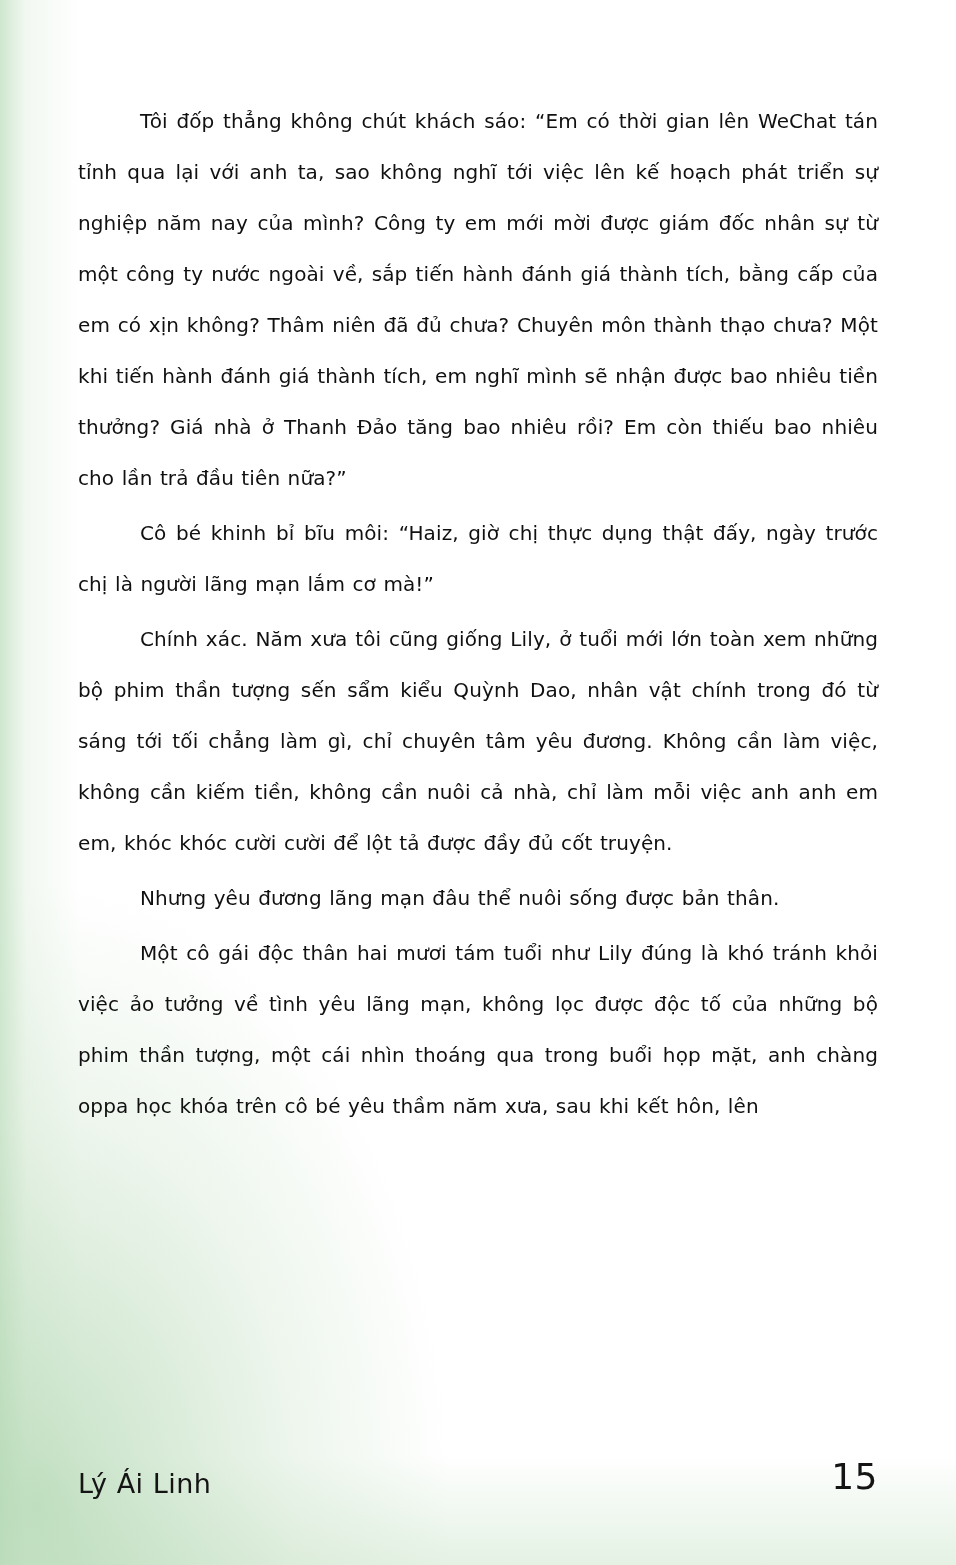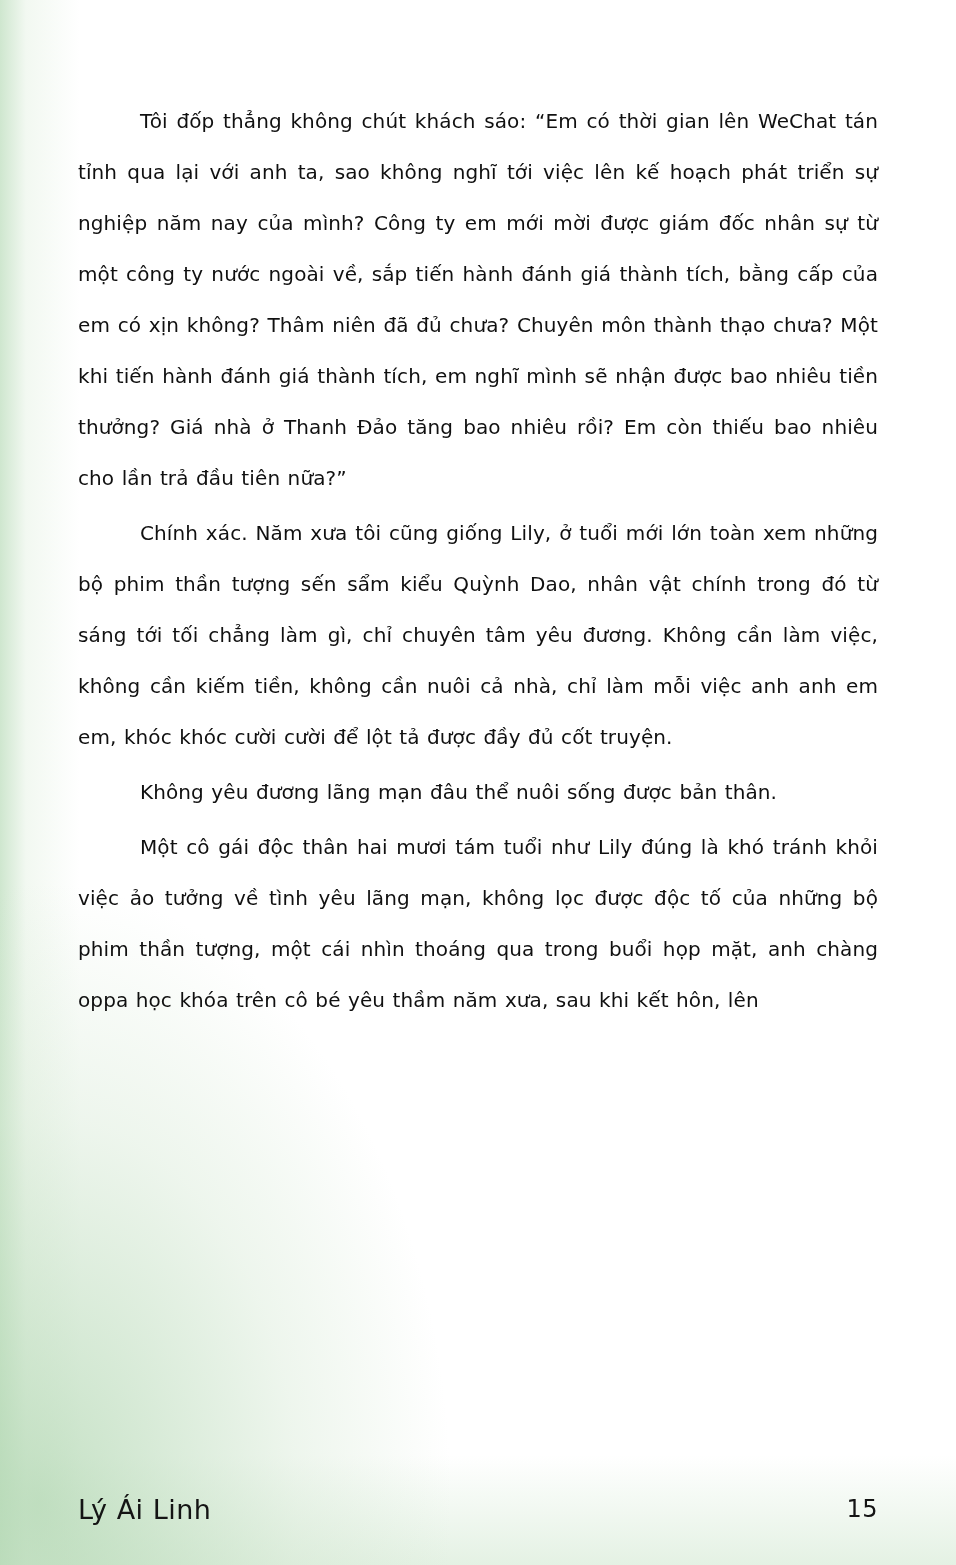--- a/index.html
+++ b/index.html
@@ -43,51 +43,52 @@
     word-spacing: 1px;
     font-weight: 400;
   }
   p.para:last-child {
     margin-bottom: 0;
   }
   .footer {
     position: absolute;
     left: 78px;
     right: 78px;
-    bottom: 40px;
+    bottom: 66px;
     height: 40px;
   }
   .footer-author {
     position: absolute;
     left: 0;
     bottom: 0;
     font-size: 27px;
     color: #141414;
     font-family: "DejaVu Sans", sans-serif;
     letter-spacing: 0.5px;
   }
   .footer-page {
     position: absolute;
     right: 0;
     bottom: 2px;
-    font-size: 24px;
+    font-size: 36px;
     color: #141414;
     letter-spacing: 0.5px;
     text-align: center;
   }
 </style>
 </head>
 <body>
 
 <div class="page">
 
   <div class="text-block">
     <p class="para">Tôi đốp thẳng không chút khách sáo: “Em có thời gian lên WeChat tán tỉnh qua lại với anh ta, sao không nghĩ tới việc lên kế hoạch phát triển sự nghiệp năm nay của mình? Công ty em mới mời được giám đốc nhân sự từ một công ty nước ngoài về, sắp tiến hành đánh giá thành tích, bằng cấp của em có xịn không? Thâm niên đã đủ chưa? Chuyên môn thành thạo chưa? Một khi tiến hành đánh giá thành tích, em nghĩ mình sẽ nhận được bao nhiêu tiền thưởng? Giá nhà ở Thanh Đảo tăng bao nhiêu rồi? Em còn thiếu bao nhiêu cho lần trả đầu tiên nữa?”</p>
+    <p class="para">Cô bé khinh bỉ bĩu môi: “Haiz, giờ chị thực dụng thật đấy, ngày trước chị là người lãng mạn lắm cơ mà!”</p>
     <p class="para">Chính xác. Năm xưa tôi cũng giống Lily, ở tuổi mới lớn toàn xem những bộ phim thần tượng sến sẩm kiểu Quỳnh Dao, nhân vật chính trong đó từ sáng tới tối chẳng làm gì, chỉ chuyên tâm yêu đương. Không cần làm việc, không cần kiếm tiền, không cần nuôi cả nhà, chỉ làm mỗi việc anh anh em em, khóc khóc cười cười để lột tả được đầy đủ cốt truyện.</p>
-    <p class="para">Không yêu đương lãng mạn đâu thể nuôi sống được bản thân.</p>
+    <p class="para">Nhưng yêu đương lãng mạn đâu thể nuôi sống được bản thân.</p>
     <p class="para">Một cô gái độc thân hai mươi tám tuổi như Lily đúng là khó tránh khỏi việc ảo tưởng về tình yêu lãng mạn, không lọc được độc tố của những bộ phim thần tượng, một cái nhìn thoáng qua trong buổi họp mặt, anh chàng oppa học khóa trên cô bé yêu thầm năm xưa, sau khi kết hôn, lên</p>
   </div>
 
   <div class="footer">
     <span class="footer-author">Lý Ái Linh</span>
     <span class="footer-page">15</span>
   </div>
 
 </div>
 

